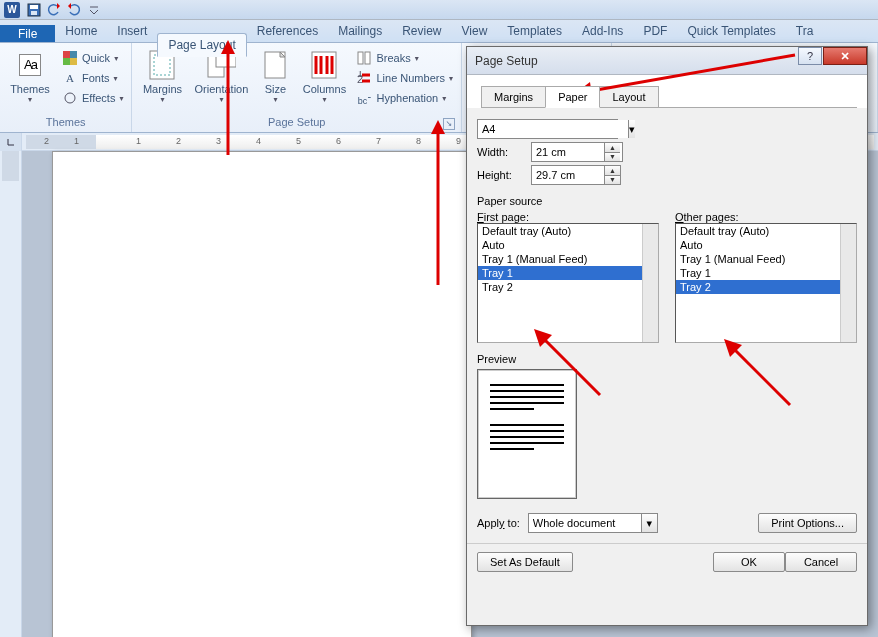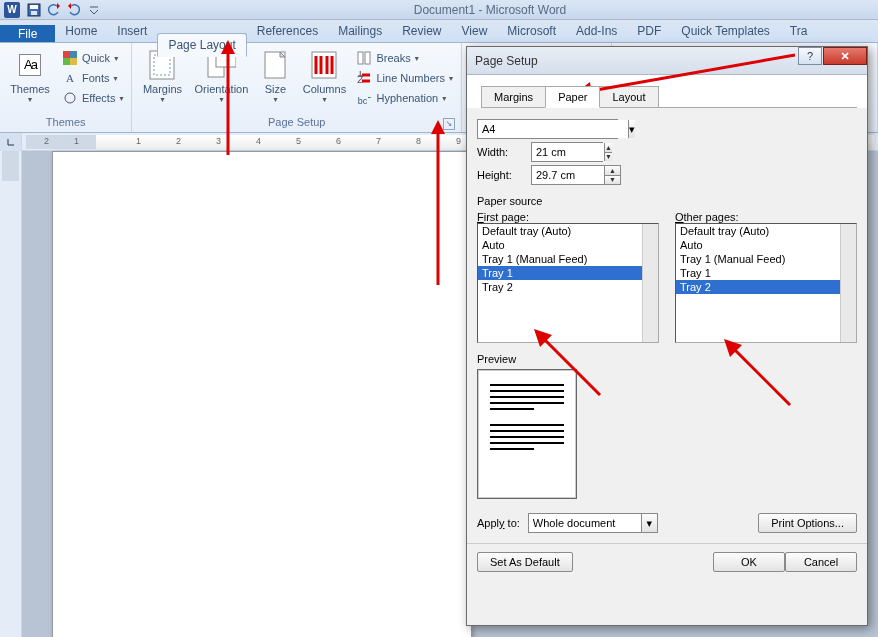--- a/index.html
+++ b/index.html
@@ -110,33 +110,32 @@
           <path d="M4 3 A5 5 0 1 1 3 9" fill="none" stroke="#3a6fb7" stroke-width="1.5"></path>
           <polygon points="4,0 1,3 4,6" fill="#3a6fb7"></polygon>
         </svg>
       </div>
     <div class="qat-btn">
         <svg width="10" height="10">
           <path d="M1 2h8M1 5l4 4 4-4" stroke="#556" fill="none"></path>
         </svg>
       </div>
   </div>
-  <div class="titlecenter">Document1  -  Microsoft Word</div>
 </div>
 
 <div class="ribbon-tabs">
   <div class="file-tab">File</div>
   <div class="rtab">Home</div>
   <div class="rtab">Insert</div>
   <div class="rtab active">Page Layout</div>
   <div class="rtab">References</div>
   <div class="rtab">Mailings</div>
   <div class="rtab">Review</div>
   <div class="rtab">View</div>
-  <div class="rtab">Microsoft</div>
+  <div class="rtab">Templates</div>
   <div class="rtab">Add-Ins</div>
   <div class="rtab">PDF</div>
   <div class="rtab">Quick Templates</div>
   <div class="rtab">Tra</div>
 </div>
 
 <div class="ribbon-body">
 
   <div class="group">
     <div class="group-content">
@@ -350,21 +349,21 @@
 
   <div class="dlg-body">
     <div class="row">
       <div class="combo" style="width:141px">
         <input style="width: 150px;" value="A4">
         <div class="arrow">▾</div>
       </div>
     </div>
     <div class="row">
       <label class="fld">Width:</label>
-      <div class="combo" style="width:72px">
+      <div class="combo" style="width:92px">
         <input style="width: 72px;" value="21 cm">
         <div class="spin">
             <div>▲</div>
             <div>▼</div>
           </div>
       </div>
     </div>
     <div class="row">
       <label class="fld">Height:</label>
       <div class="combo" style="width:90px">

